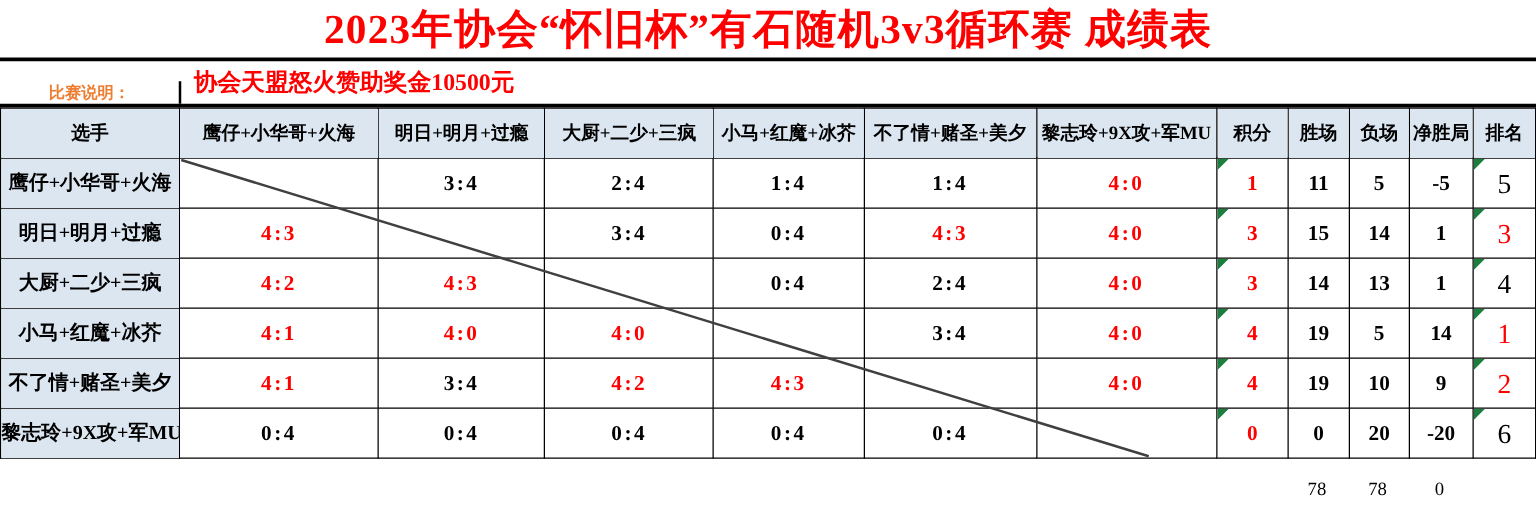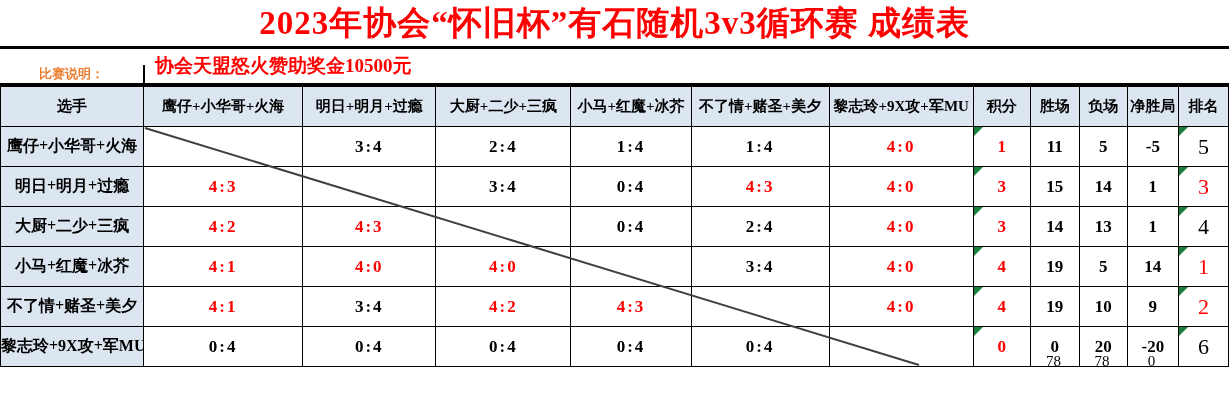--- a/index.html
+++ b/index.html
@@ -75,21 +75,21 @@
   
   .tri{
     position:absolute;top:0;left:0;
     width:0;height:0;
     border-top:9px solid var(--green,#1b7e3c);
     border-right:9px solid transparent;
   }
   
   .totals span{
     position:absolute;
-    top:351px;height:20px;
+    top:382px;height:20px;
     display:flex;align-items:center;justify-content:center;
     font-size:15px;
   }
   
   svg.diag{position:absolute;left:0;top:0;pointer-events:none;}
 </style>
 </head>
 <body>
 
 <div id="stage" style="--red: #ff0000; --orange: #ed7d31; --headerbg: #dce6f1; --green: #1b7e3c;">

